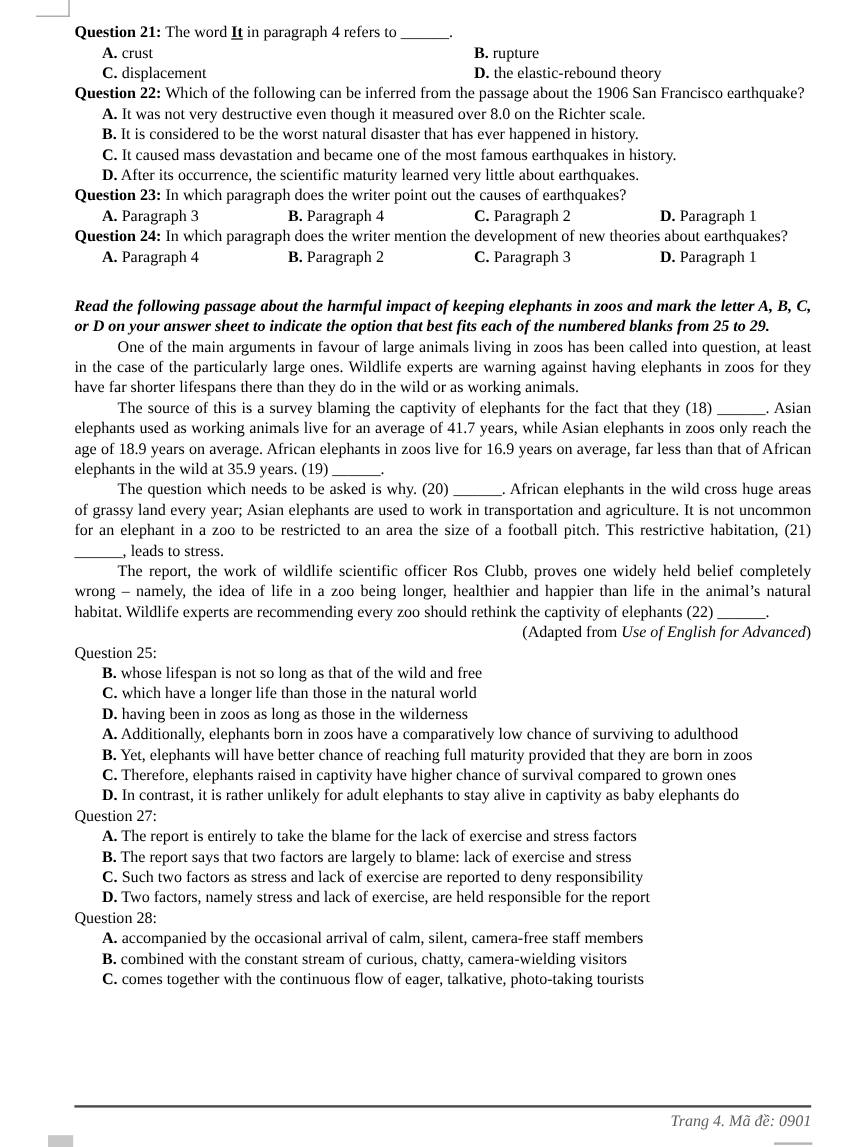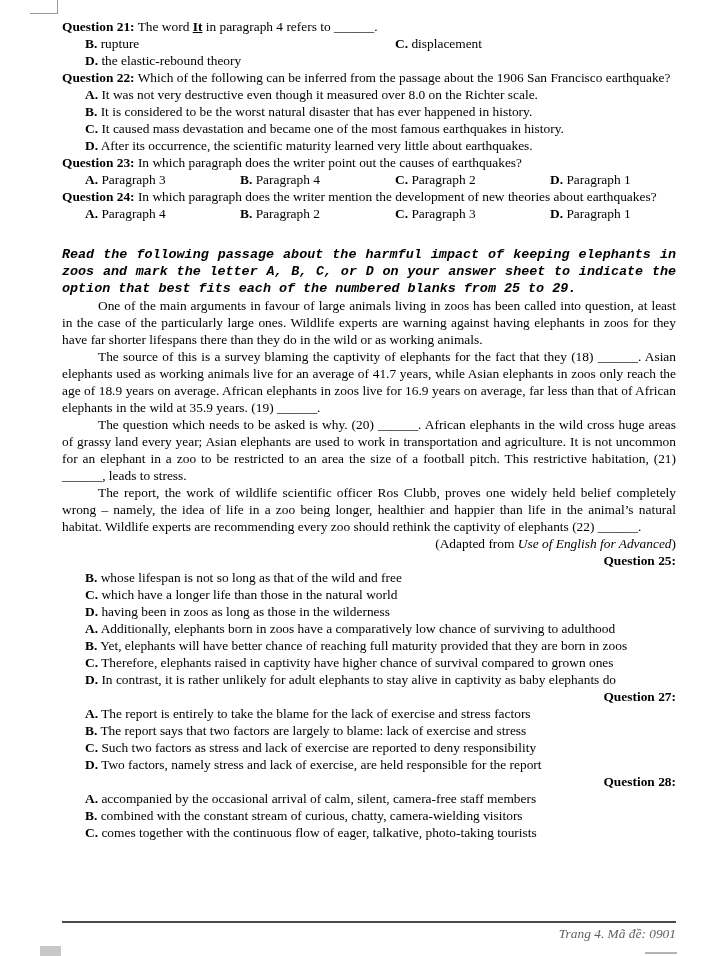--- a/index.html
+++ b/index.html
@@ -12,42 +12,43 @@
   p{margin:0;}
   .just{text-align:justify;}
   .qlabel{font-weight:bold;}
   .u{text-decoration:underline;font-weight:bold;}
   .opts{padding-left:23px;}
   .opts-2col{display:grid;grid-template-columns:310px 1fr;}
   .opts-4col{display:grid;grid-template-columns:155px 155px 155px 1fr;}
   .opt{display:block;white-space:nowrap;overflow:visible;}
   .opt-line{display:block;padding-left:23px;}
   .opt b{font-weight:bold;}
-  .instruction{font-weight:bold;font-style:italic;text-align:justify;margin-top:24px;font-family:Liberation Mono, monospace;}
+  .instruction{font-weight:bold;font-style:italic;text-align:justify;margin-top:24px;}
   .para{text-align:justify;text-indent:36px;}
   .attribution{text-align:right;}
   .attribution .src{font-style:italic;}
-  .qhead{font-weight:bold;text-align:right;}
+  .qhead{font-weight:normal;}
   .footer-rule{position:absolute;left:62px;width:614px;top:921px;border-top:2px solid #4a4a4a;height:0;}
   .page-footer{position:absolute;top:925px;right:33px;font-style:italic;color:#5f5f5f;font-size:13.4px;}
   .crop-tl{position:absolute;left:30px;top:0;width:27px;height:13px;
            border-right:1px solid #999999;border-bottom:1px solid #999999;}
   .art-bl{position:absolute;left:40px;top:946px;width:21px;height:10px;background:#c8c8c8;}
   .art-br{position:absolute;left:645px;top:952px;width:32px;height:2px;background:#b4b4b4;}
 </style>
 </head>
 <body>
 
 <div class="crop-tl"></div>
 
 <div class="content">
 
   <div>
     <p class="just"><b class="qlabel">Question 21:</b> <span>The word </span><b class="u">It</b><span> in paragraph 4 refers to ______.</span></p>
     <div class="opts opts-2col">
+      <span class="opt"><b>A.</b> <span>crust</span></span>
       <span class="opt"><b>B.</b> <span>rupture</span></span>
       <span class="opt"><b>C.</b> <span>displacement</span></span>
       <span class="opt"><b>D.</b> <span>the elastic-rebound theory</span></span>
     </div>
   </div>
 
   <div>
     <p class="just"><b class="qlabel">Question 22:</b> <span>Which of the following can be inferred from the passage about the 1906 San Francisco earthquake?</span></p>
     <div>
       <span class="opt-line"><b>A.</b> <span>It was not very destructive even though it measured over 8.0 on the Richter scale.</span></span>

